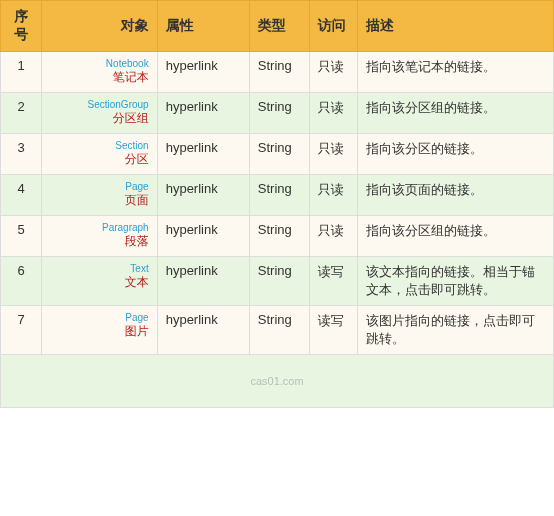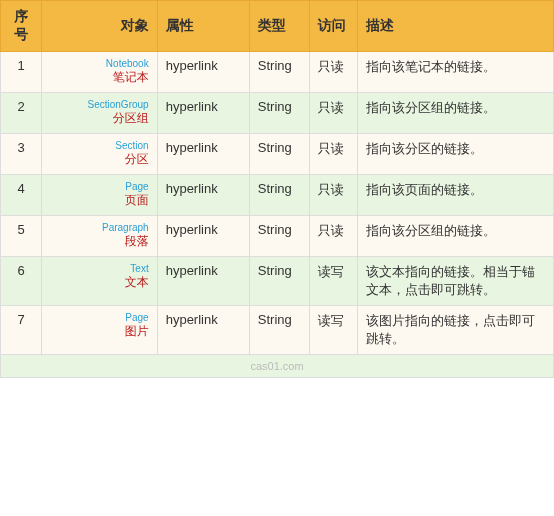--- a/index.html
+++ b/index.html
@@ -162,17 +162,17 @@
           <td class="obj-col">
             <span class="obj-main">Page</span>
             <span class="obj-sub">图片</span>
           </td>
           <td class="attr-col">hyperlink</td>
           <td class="type-col">String</td>
           <td class="access-col">读写</td>
           <td class="desc-col">该图片指向的链接，点击即可跳转。</td>
         </tr>
         <tr style="background: rgb(232, 245, 224);">
-          <td colspan="6" style="text-align: center; color: rgb(187, 187, 187); font-size: 11px; padding: 5px; border: 1px solid rgb(221, 221, 221);">cas01.com</td>
+          <td colspan="6" style="text-align: center; color: rgb(187, 187, 187); font-size: 11px; padding: 20px; border: 1px solid rgb(221, 221, 221);">cas01.com</td>
         </tr>
       </tbody>
   </table>
 </div>
 
 </body></html>

